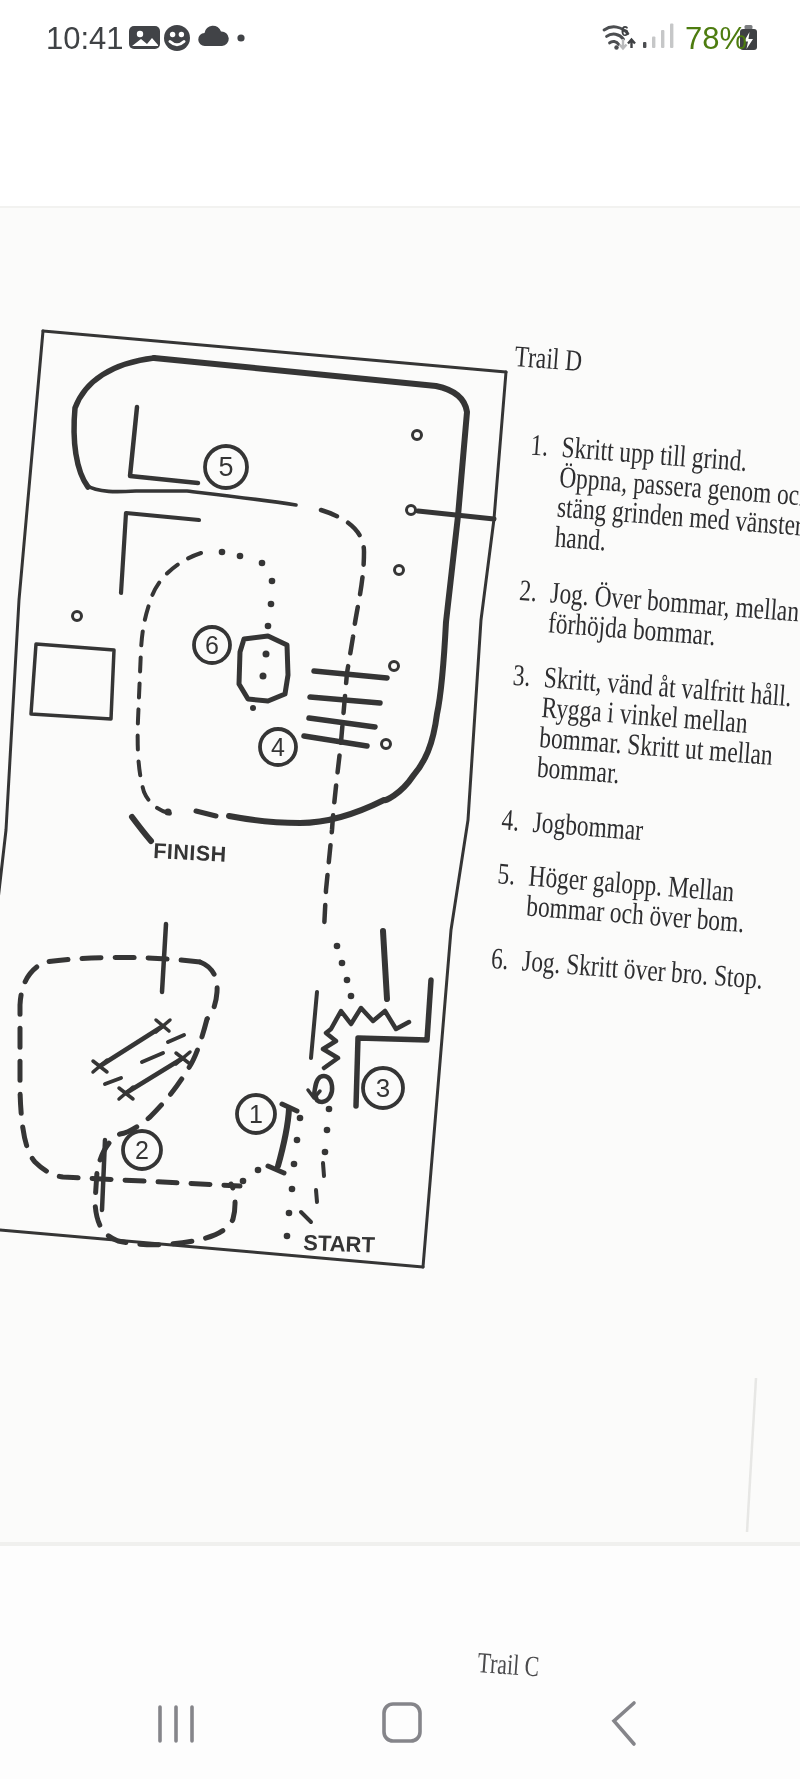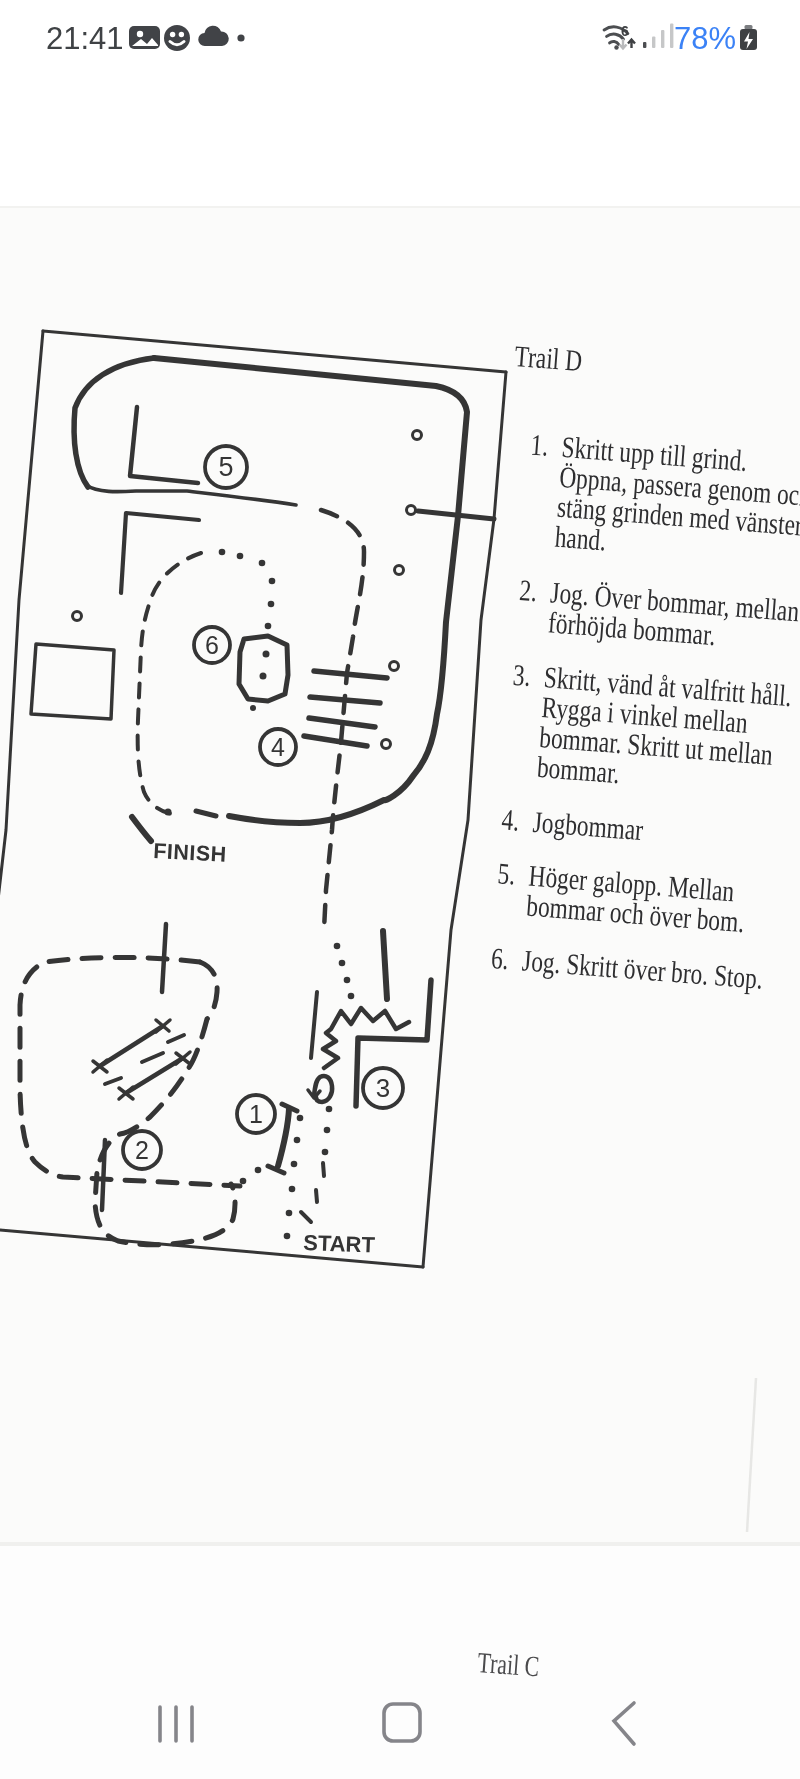--- a/index.html
+++ b/index.html
@@ -13,21 +13,21 @@
      transform:rotate(4.4deg) scaleX(0.78);transform-origin:0 0;}
   .item{position:relative;padding-left:69px;}
   .num{position:absolute;left:29px;top:0;}
   #trailc{position:absolute;left:479px;top:1646px;font-family:"Liberation Serif",serif;
      color:#4a4a4c;font-size:29px;transform:rotate(4.2deg) scaleX(0.75);transform-origin:0 0;}
 </style>
 </head>
 <body>
 
 <div class="abs" id="statusbar" style="left:0;top:0;width:800px;height:70px;background:#fff;"></div>
-<div class="abs" style="left:46px;top:21px;font-size:31px;color:#3f4245;letter-spacing:0px;">21:41</div>
+<div class="abs" style="left:46px;top:21px;font-size:31px;color:#3f4245;letter-spacing:0px;">10:41</div>
 <svg class="abs" style="left:0;top:0" width="800" height="70" viewBox="0 0 800 70">
 
   <rect x="129" y="26" width="31" height="23" rx="5" fill="#414347"></rect>
   <circle cx="140" cy="34" r="3.2" fill="#fff"></circle>
   <path d="M132 46 L141 39 L147 44 L152 38 L158 45 L158 46 Z" fill="#fff"></path>
 
   <circle cx="177" cy="38" r="13" fill="#414347"></circle>
   <circle cx="172.6" cy="34.5" r="2.7" fill="#fff"></circle>
   <circle cx="181.4" cy="34.5" r="2.7" fill="#fff"></circle>
   <path d="M170 41.5 q7 6.5 14 0" stroke="#fff" stroke-width="3" fill="none" stroke-linecap="round"></path>
@@ -55,21 +55,21 @@
   <g fill="#c6c7c8">
     <rect x="652" y="36.5" width="3.4" height="11.5" rx="1"></rect>
     <rect x="661" y="30" width="3.4" height="18" rx="1"></rect>
     <rect x="670" y="23.5" width="3.4" height="24.5" rx="1"></rect>
   </g>
 
   <rect x="744.5" y="25" width="8" height="4.5" rx="1.5" fill="#7c7e81"></rect>
   <rect x="740" y="29" width="17" height="21" rx="3" fill="#3e4043"></rect>
   <path d="M749.5 32 l-5.5 9.5 h4 l-1.5 7.5 l6.5 -10 h-4.5 z" fill="#fff"></path>
 </svg>
-<div class="abs" style="left:674px;top:21px;font-size:31px;color:#3b82f6;">78%</div>
+<div class="abs" style="left:674px;top:21px;font-size:31px;color:#4d7c0f;padding-left:11px;">78%</div>
 
 <div id="doc"></div>
 <div id="page2"></div>
 
 <div class="txtblock">
   <div style="margin:0 0 0 0;">Trail D</div>
   <div class="item" style="margin-top:57px;"><span class="num">1.</span>Skritt upp till grind.<br>Öppna, passera genom och<br>stäng grinden med vänster<br>hand.</div>
   <div class="item" style="margin-top:26px;"><span class="num">2.</span>Jog. Över bommar, mellan<br>förhöjda bommar.</div>
   <div class="item" style="margin-top:25px;"><span class="num">3.</span>Skritt, vänd åt valfritt håll.<br>Rygga i vinkel mellan<br>bommar. Skritt ut mellan<br>bommar.</div>
   <div class="item" style="margin-top:25px;"><span class="num">4.</span>Jogbommar</div>

